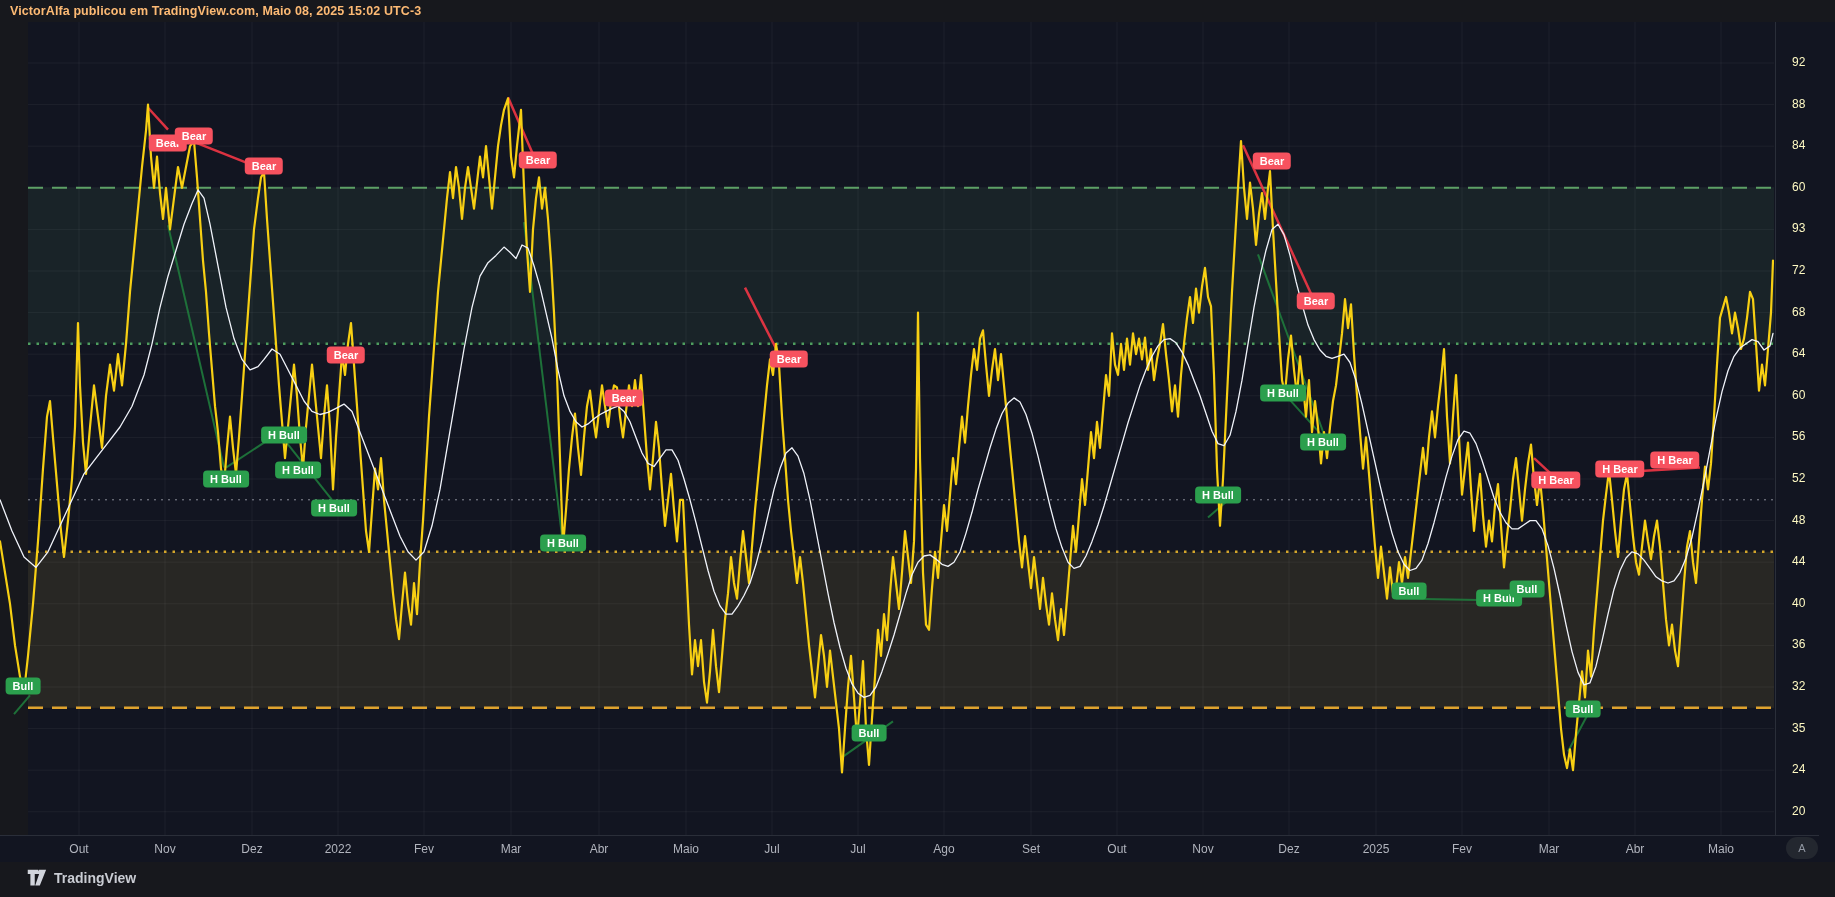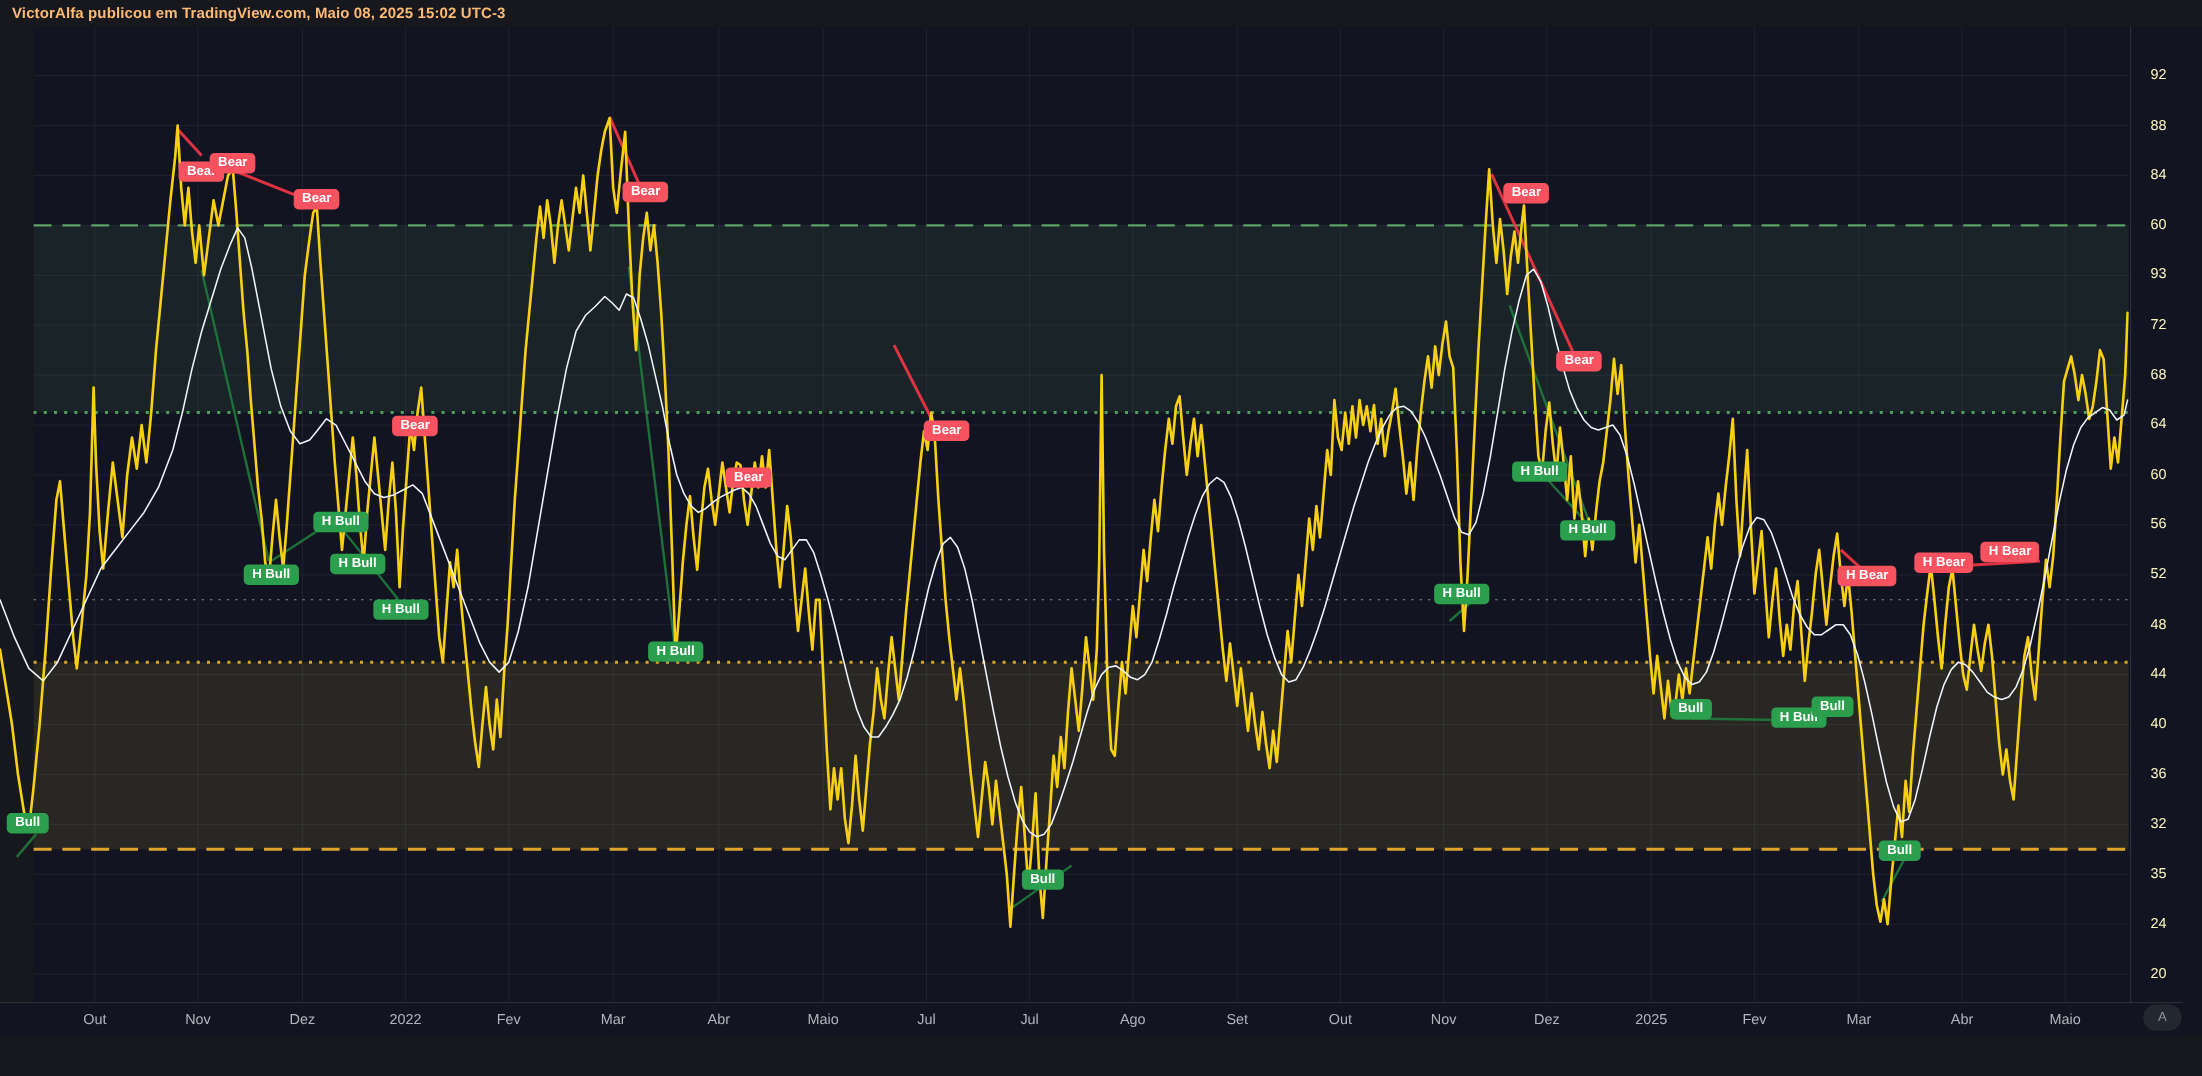--- a/index.html
+++ b/index.html
@@ -183,13 +183,22 @@
       <div class="time-tick" style="left: 1289px;">Dez</div>
       <div class="time-tick" style="left: 1376px;">2025</div>
       <div class="time-tick" style="left: 1462px;">Fev</div>
       <div class="time-tick" style="left: 1549px;">Mar</div>
       <div class="time-tick" style="left: 1635px;">Abr</div>
       <div class="time-tick" style="left: 1721px;">Maio</div>
     </div>
 
   <div id="auto-btn">A</div>
 
+  <div id="footer">
+    <div id="logo">
+      <svg width="21" height="21" viewBox="0 0 24 24">
+        <path d="M2 3h12v5h-4v13H5V8H2z" fill="#d1d4dc"></path>
+        <path d="M14 3h8l-7.2 18h-5.3L14 8h-3.5z" fill="#d1d4dc" transform="translate(1,0)"></path>
+      </svg>
+      <span id="logo-text">TradingView</span>
+    </div>
+  </div>
 </div>
 
 </body></html>

